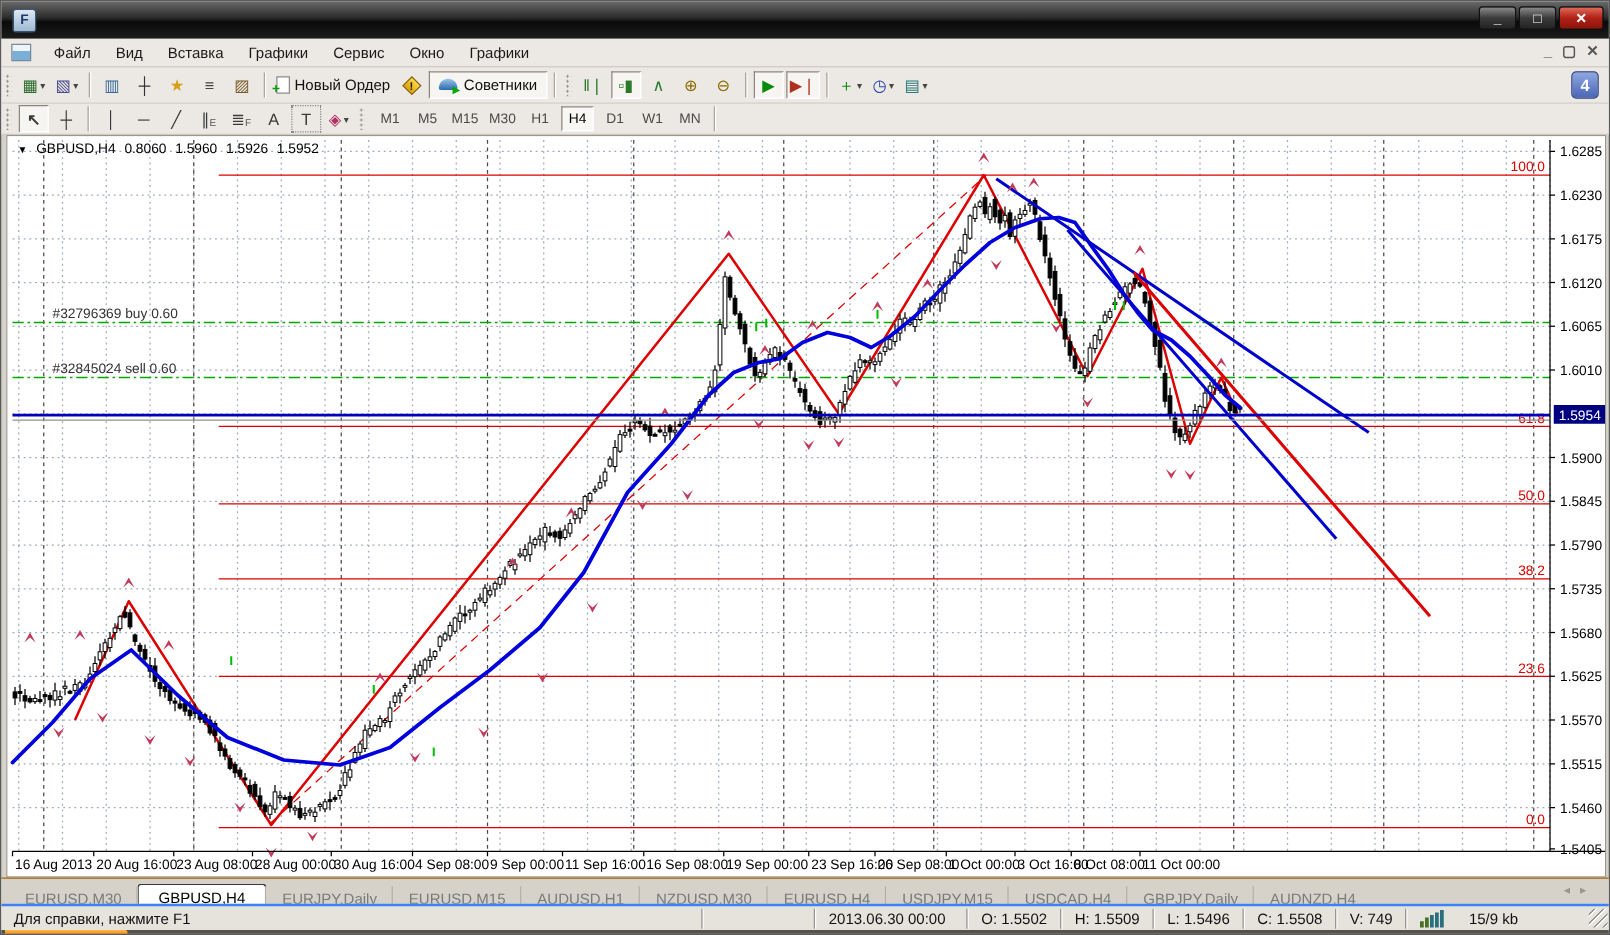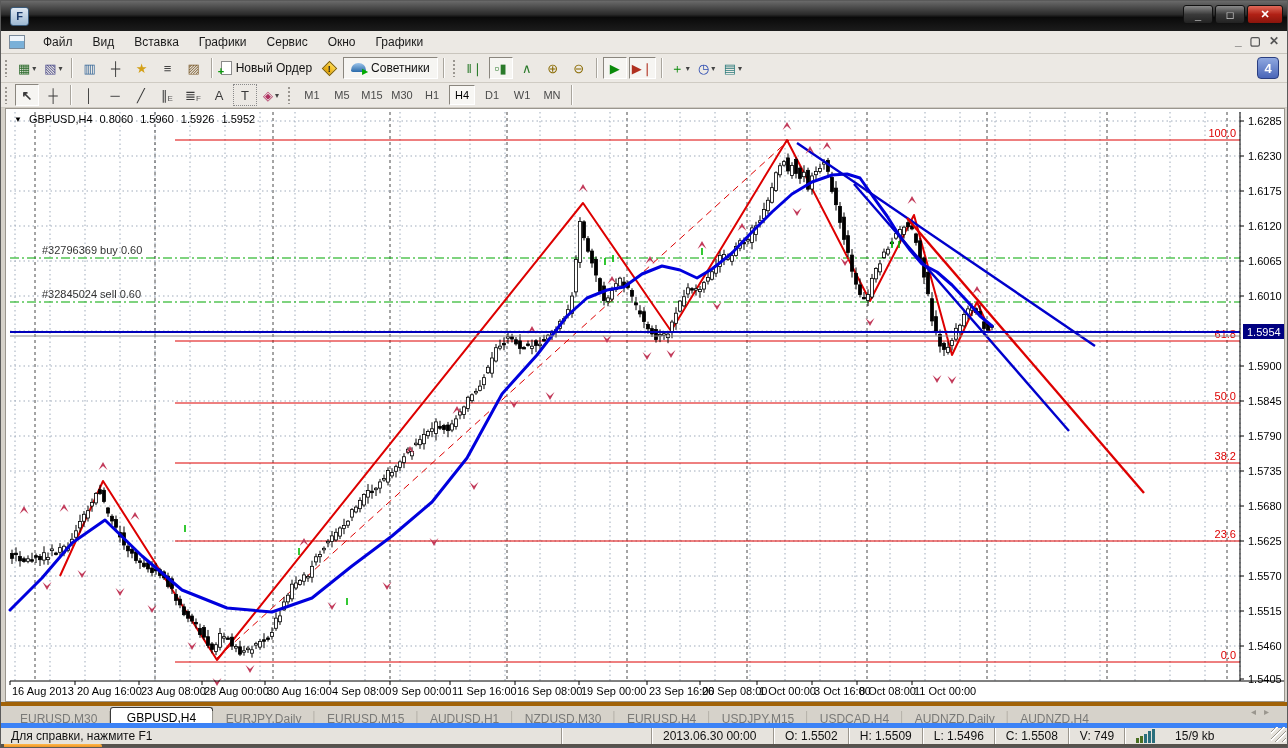--- a/index.html
+++ b/index.html
@@ -64,29 +64,29 @@
 
   
   #chart-wrap{left:4px;top:107px;width:1280px;height:594px;background:#fff;
     border:1px solid #9a968e;}
   #chart-svg{position:absolute;left:0;top:0;}
   #chart-header{position:absolute;left:8px;top:4px;font-size:11px;color:#000;display:flex;gap:7px;align-items:center;}
   #chart-header .tri{font-size:8px;}
 
   
   #tabbar{left:0;top:701px;width:1288px;height:27px;background:#d6d2ca;display:flex;
-    align-items:flex-end;padding-left:6px;font-size:12px;border-top:4px solid #a16207;}
+    align-items:flex-end;padding-left:6px;font-size:12px;border-top:1px solid #a16207;}
   .tab{padding:2px 13px 3px;color:#7a7a78;white-space:nowrap;}
   .tab.active{background:#fff;border:1px solid #3a3a3a;border-bottom:none;border-radius:3px 3px 0 0;
     color:#000;padding:3px 16px 4px;}
   .tab-sep{color:#b0aca4;align-self:center;margin:0 -4px;}
   #tab-scroll{position:absolute;right:10px;top:705px;color:#9a968e;font-size:10px;letter-spacing:8px;}
 
   
-  #statusbar{left:0;top:722px;width:1288px;height:21px;background:#e6e3dd;border-top:5px solid #3b82f6;
+  #statusbar{left:0;top:722px;width:1288px;height:21px;background:#e6e3dd;border-top:2px solid #3b82f6;
     display:flex;align-items:center;font-size:12px;color:#111;}
   .sdiv{width:2px;height:16px;border-left:1px solid #9a968e;border-right:1px solid #fff;}
   .sseg{padding:0 10px;white-space:nowrap;}
   #conn-bars{display:flex;align-items:flex-end;gap:1px;height:14px;margin:0 10px;}
   #conn-bars i{display:block;width:3px;}
   #resize-grip{position:absolute;right:1px;top:726px;width:15px;height:15px;
     background:repeating-linear-gradient(135deg,transparent 0 3px,#9a968e 3px 4px,#fff 4px 5px);}
   #taskbar-strip{left:0;top:743px;width:1288px;height:5px;background:#56524c;}
   #taskbar-btn{left:3px;top:743px;width:98px;height:5px;border-radius:0 2px 0 0;
     background:linear-gradient(#ffb84a,#e07a10);}
@@ -979,21 +979,21 @@
       <div class="tab">AUDUSD,H1</div>
       <span class="tab-sep">│</span>
       <div class="tab">NZDUSD,M30</div>
       <span class="tab-sep">│</span>
       <div class="tab">EURUSD,H4</div>
       <span class="tab-sep">│</span>
       <div class="tab">USDJPY,M15</div>
       <span class="tab-sep">│</span>
       <div class="tab">USDCAD,H4</div>
       <span class="tab-sep">│</span>
-      <div class="tab">AUDNZD,Daily</div>
+      <div class="tab">GBPJPY,Daily</div>
       <span class="tab-sep">│</span>
       <div class="tab">AUDNZD,H4</div>
     </div>
   <div id="tab-scroll" class="abs">
     <span>◂</span><span>▸</span>
   </div>
 
   <div id="statusbar" class="abs">
     <div class="sseg" style="width:560px">Для справки, нажмите F1</div>
     <div class="sdiv"></div>

